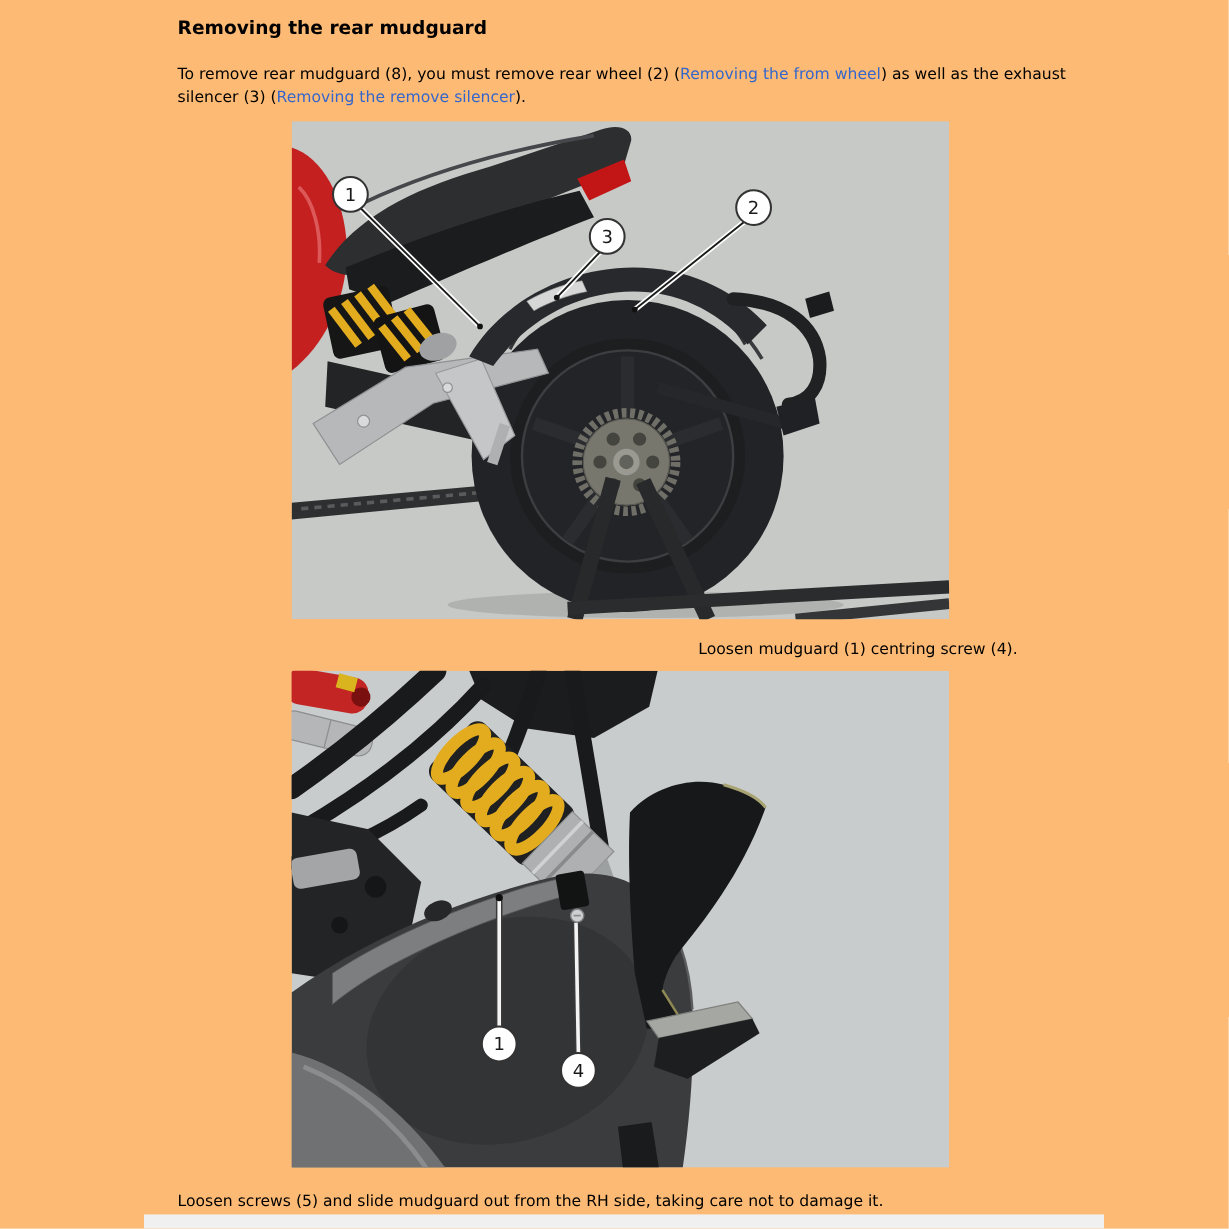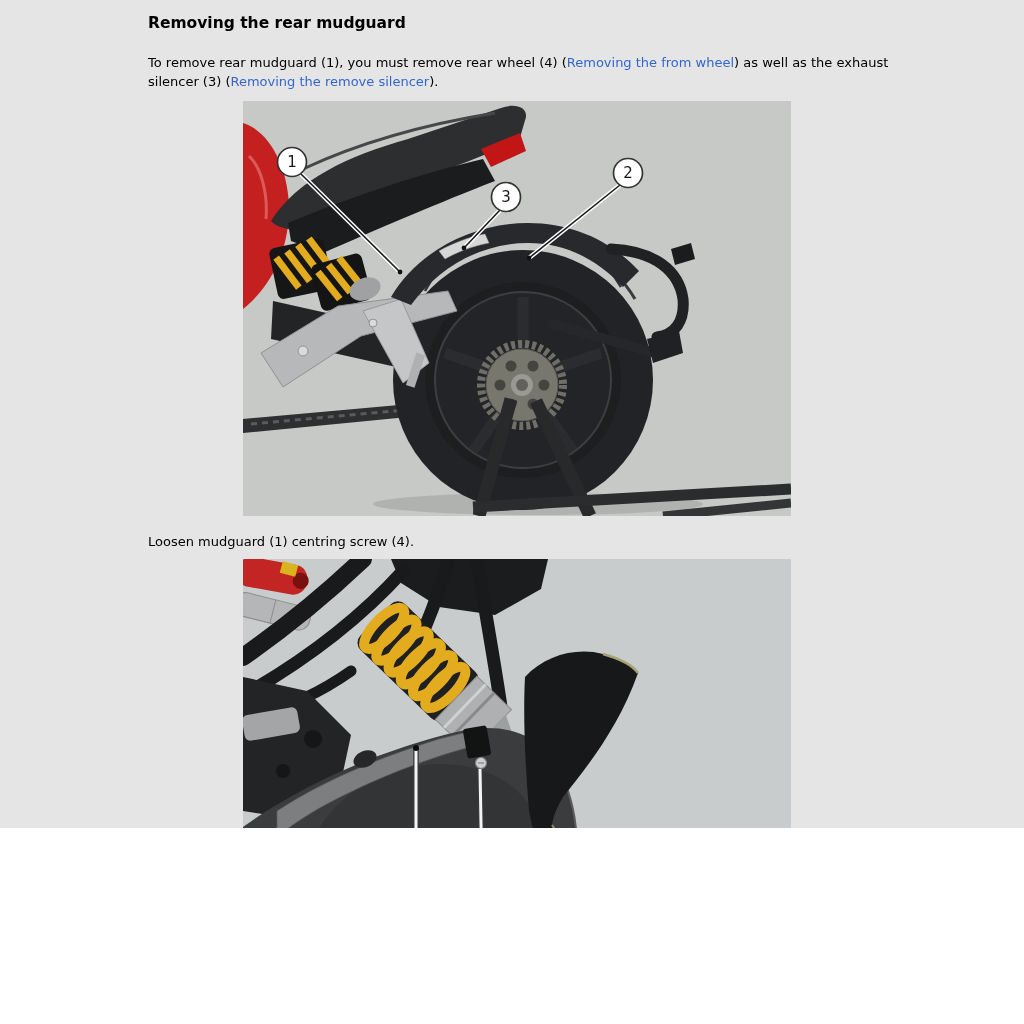--- a/index.html
+++ b/index.html
@@ -3,41 +3,41 @@
 <meta charset="utf-8">
 <style>
   :root{
     --link:#3366cc; --text:#000000;
     --photo1-bg:#c6c9c6; --photo2-bg:#c9cccc;
     --tank-red:#c42020; --taillight-red:#c21616;
     --spring-yellow:#e3ac1e; --callout-stroke:#333333;
   }
   *{margin:0;padding:0;box-sizing:border-box;}
   html,body{background:#ffffff;}
-  .page{position:relative;width:1024px;height:828px;background:#e5e5e5;overflow:hidden;
+  .page{position:relative;width:1024px;height:1024px;background:#fdba74;overflow:hidden;
         font-family:"DejaVu Sans","Liberation Sans",sans-serif;color:var(--text);}
   .title{position:absolute;left:148px;top:14px;font-size:15.5px;font-weight:bold;color:var(--text);}
   .para{position:absolute;left:148px;top:53px;width:748px;font-size:13px;line-height:19px;color:var(--text);}
   .para a{color:var(--link);text-decoration:none;cursor:pointer;}
-  .step1{position:absolute;left:148px;top:532px;width:700px;font-size:13px;line-height:19px;}
+  .step1{position:absolute;left:148px;top:532px;width:700px;font-size:13px;line-height:19px;text-align:right;}
   .step2{position:absolute;left:148px;top:992px;width:760px;font-size:13px;line-height:19px;}
   .fig1{position:absolute;left:243px;top:101px;width:548px;height:415px;}
   .fig2{position:absolute;left:243px;top:559px;width:548px;height:414px;}
   figure svg{display:block;}
   .next-edge{position:absolute;left:120px;top:1012px;width:800px;height:12px;background:#f0f0f0;}
   .co-num{font-size:15px;fill:#1a1a1a;}
 </style>
 </head>
 <body>
 
 <div class="page">
 
   <h1 class="title">Removing the rear mudguard</h1>
 
-  <p class="para"><span>To remove rear mudguard (1), you must remove rear wheel (4) (</span><a href="#">Removing the from wheel</a><span>) as well as the exhaust silencer (3) (</span><a href="#">Removing the remove silencer</a><span>).</span></p>
+  <p class="para"><span>To remove rear mudguard (8), you must remove rear wheel (2) (</span><a href="#">Removing the from wheel</a><span>) as well as the exhaust silencer (3) (</span><a href="#">Removing the remove silencer</a><span>).</span></p>
 
   <figure class="fig1">
     <svg viewBox="0 0 548 415" width="548" height="415">
       <rect width="548" height="415" style="fill:var(--photo1-bg)"></rect>
       <ellipse cx="295" cy="403" rx="165" ry="11" fill="#abaeaa" opacity="0.85"></ellipse>
 
       <g>
         <path d="M0,22 C 26,30 44,64 46,104 C 47,148 28,186 0,208 Z" style="fill:var(--tank-red)"></path>
         <path d="M6,55 C 18,66 25,92 23,118" stroke="#ee8080" stroke-width="3" fill="none" opacity="0.6"></path>
       </g>
@@ -252,16 +252,17 @@
         <circle cx="173" cy="311" r="14.5" fill="#ffffff" style="stroke:var(--callout-stroke)" stroke-width="1.7"></circle>
         <text class="co-num" x="173" y="311" text-anchor="middle" dy="0.36em">1</text>
       </g>
       <g>
         <circle cx="239" cy="333" r="14.5" fill="#ffffff" style="stroke:var(--callout-stroke)" stroke-width="1.7"></circle>
         <text class="co-num" x="239" y="333" text-anchor="middle" dy="0.36em">4</text>
       </g>
     </svg>
   </figure>
 
+  <p class="step2">Loosen screws (5) and slide mudguard out from the RH side, taking care not to damage it.</p>
 
   <div class="next-edge"></div>
 
 </div>
 
 </body></html>

